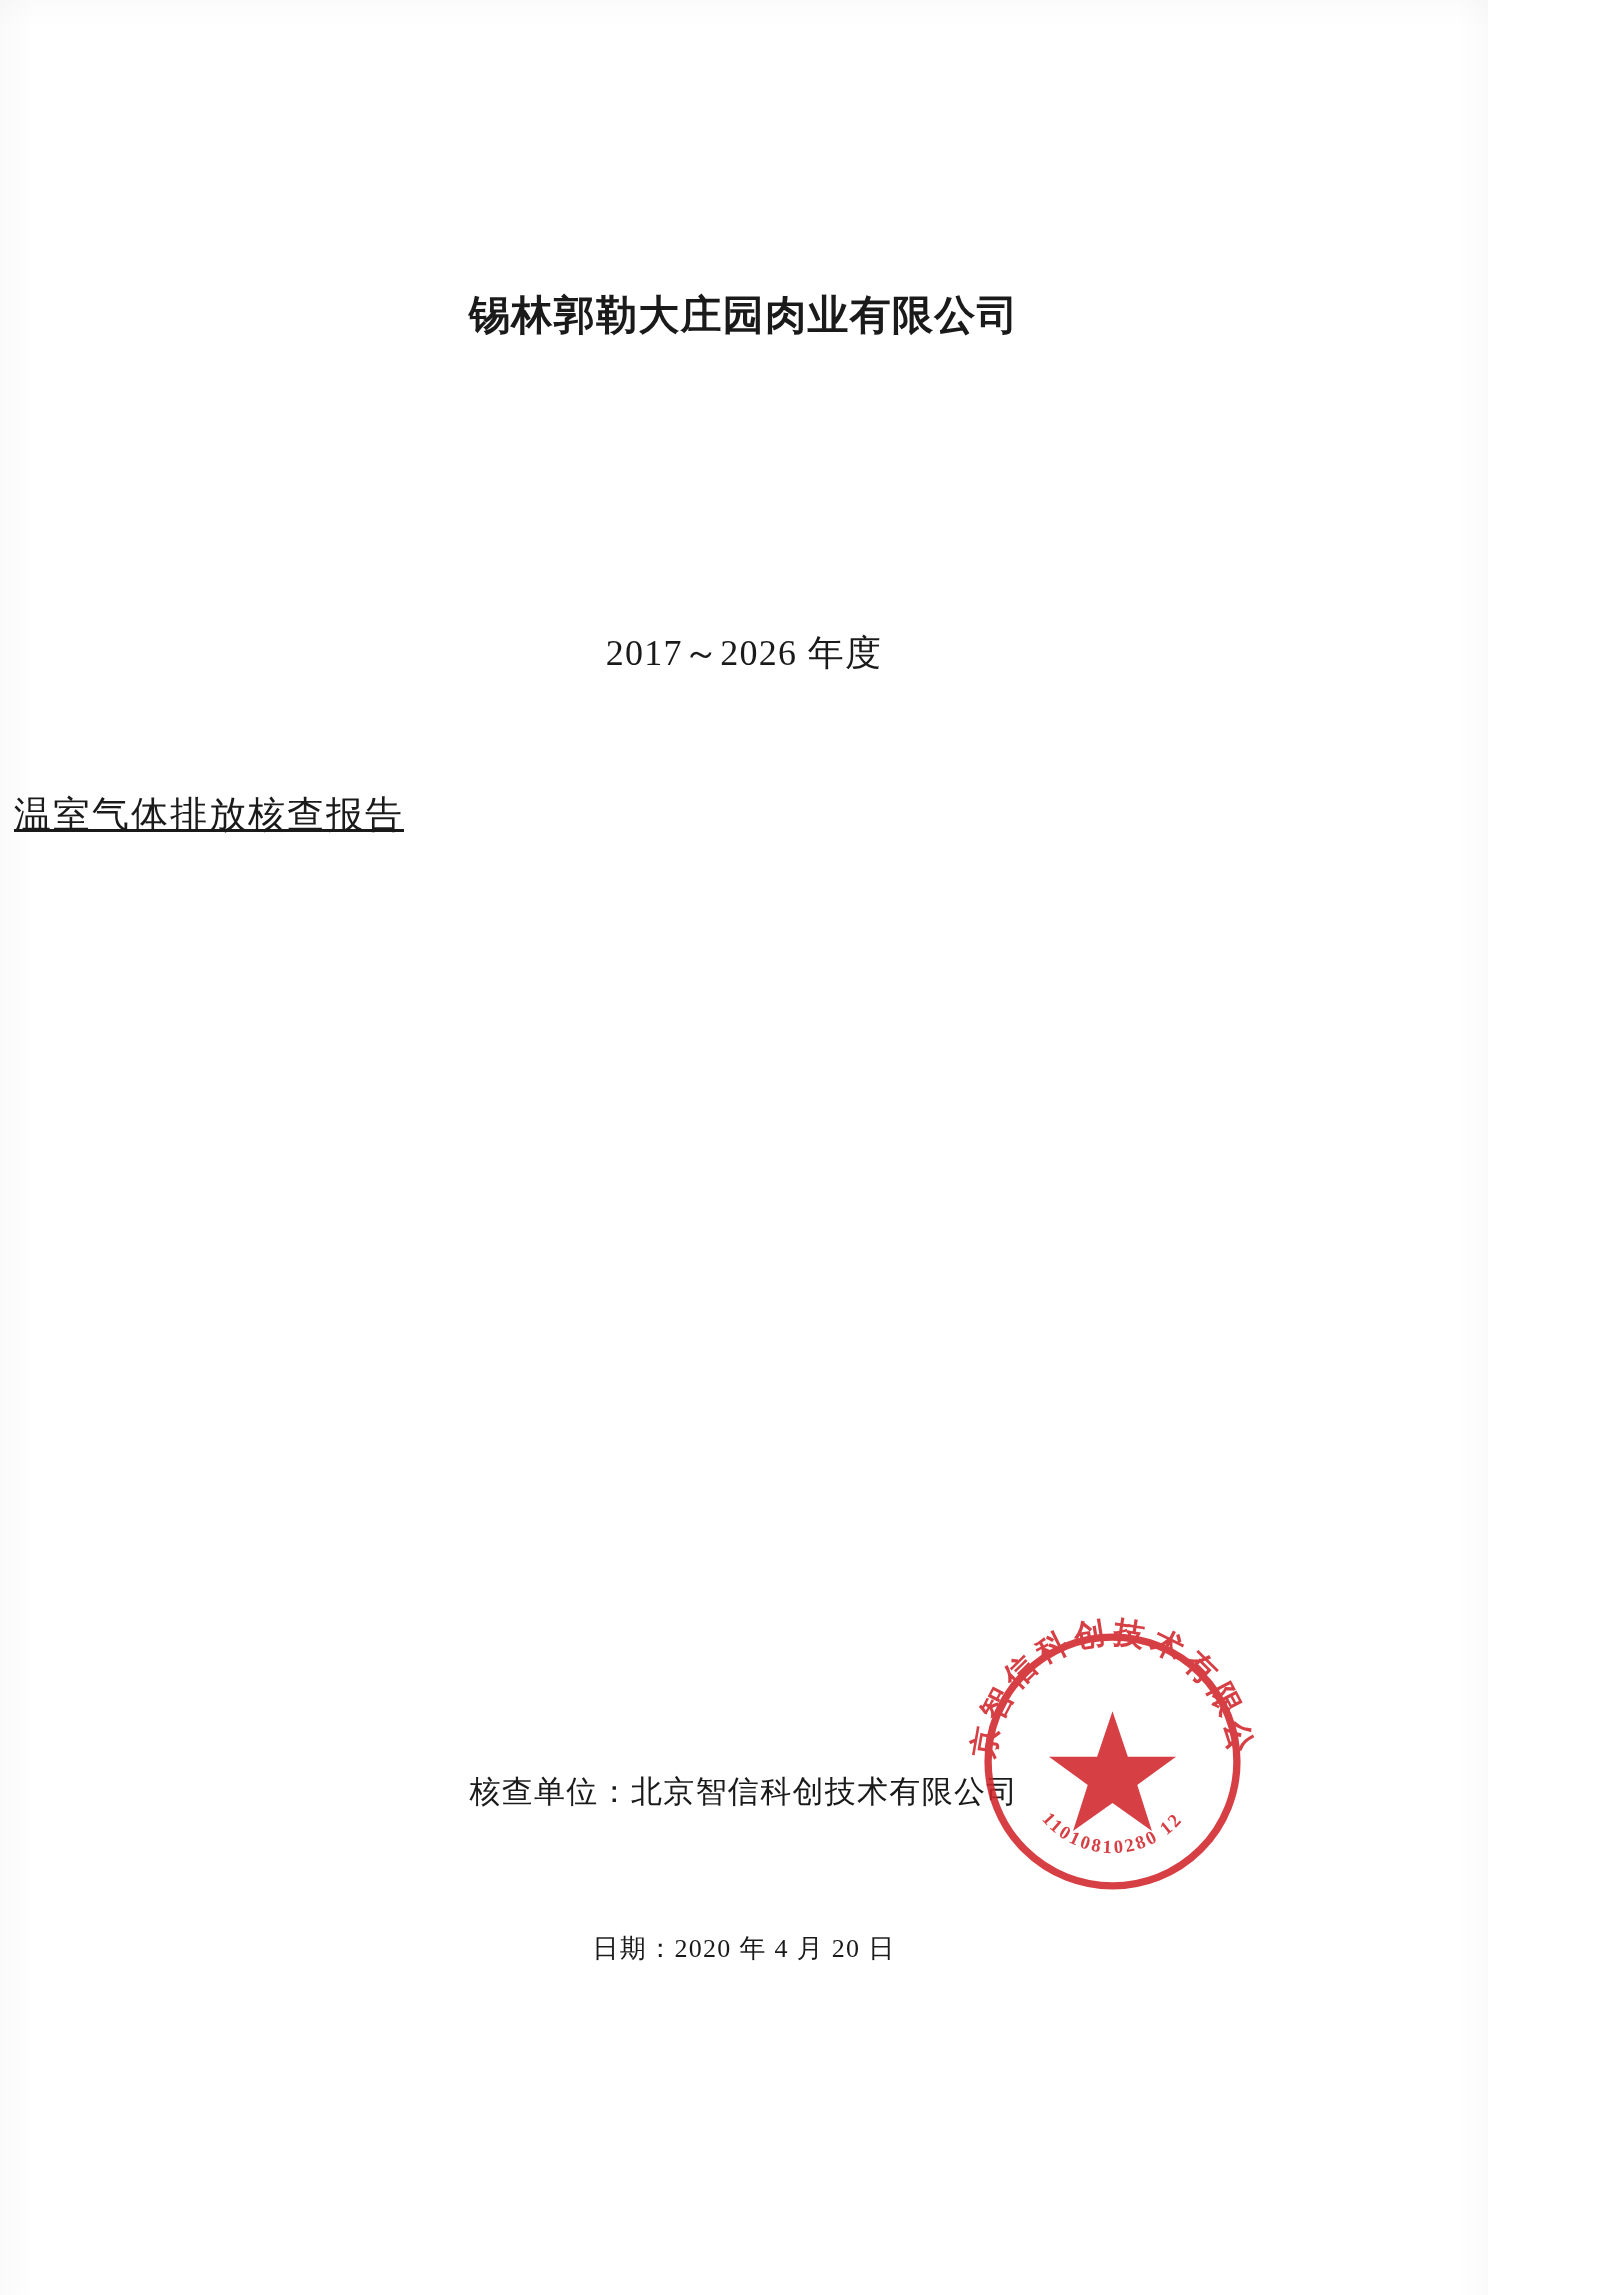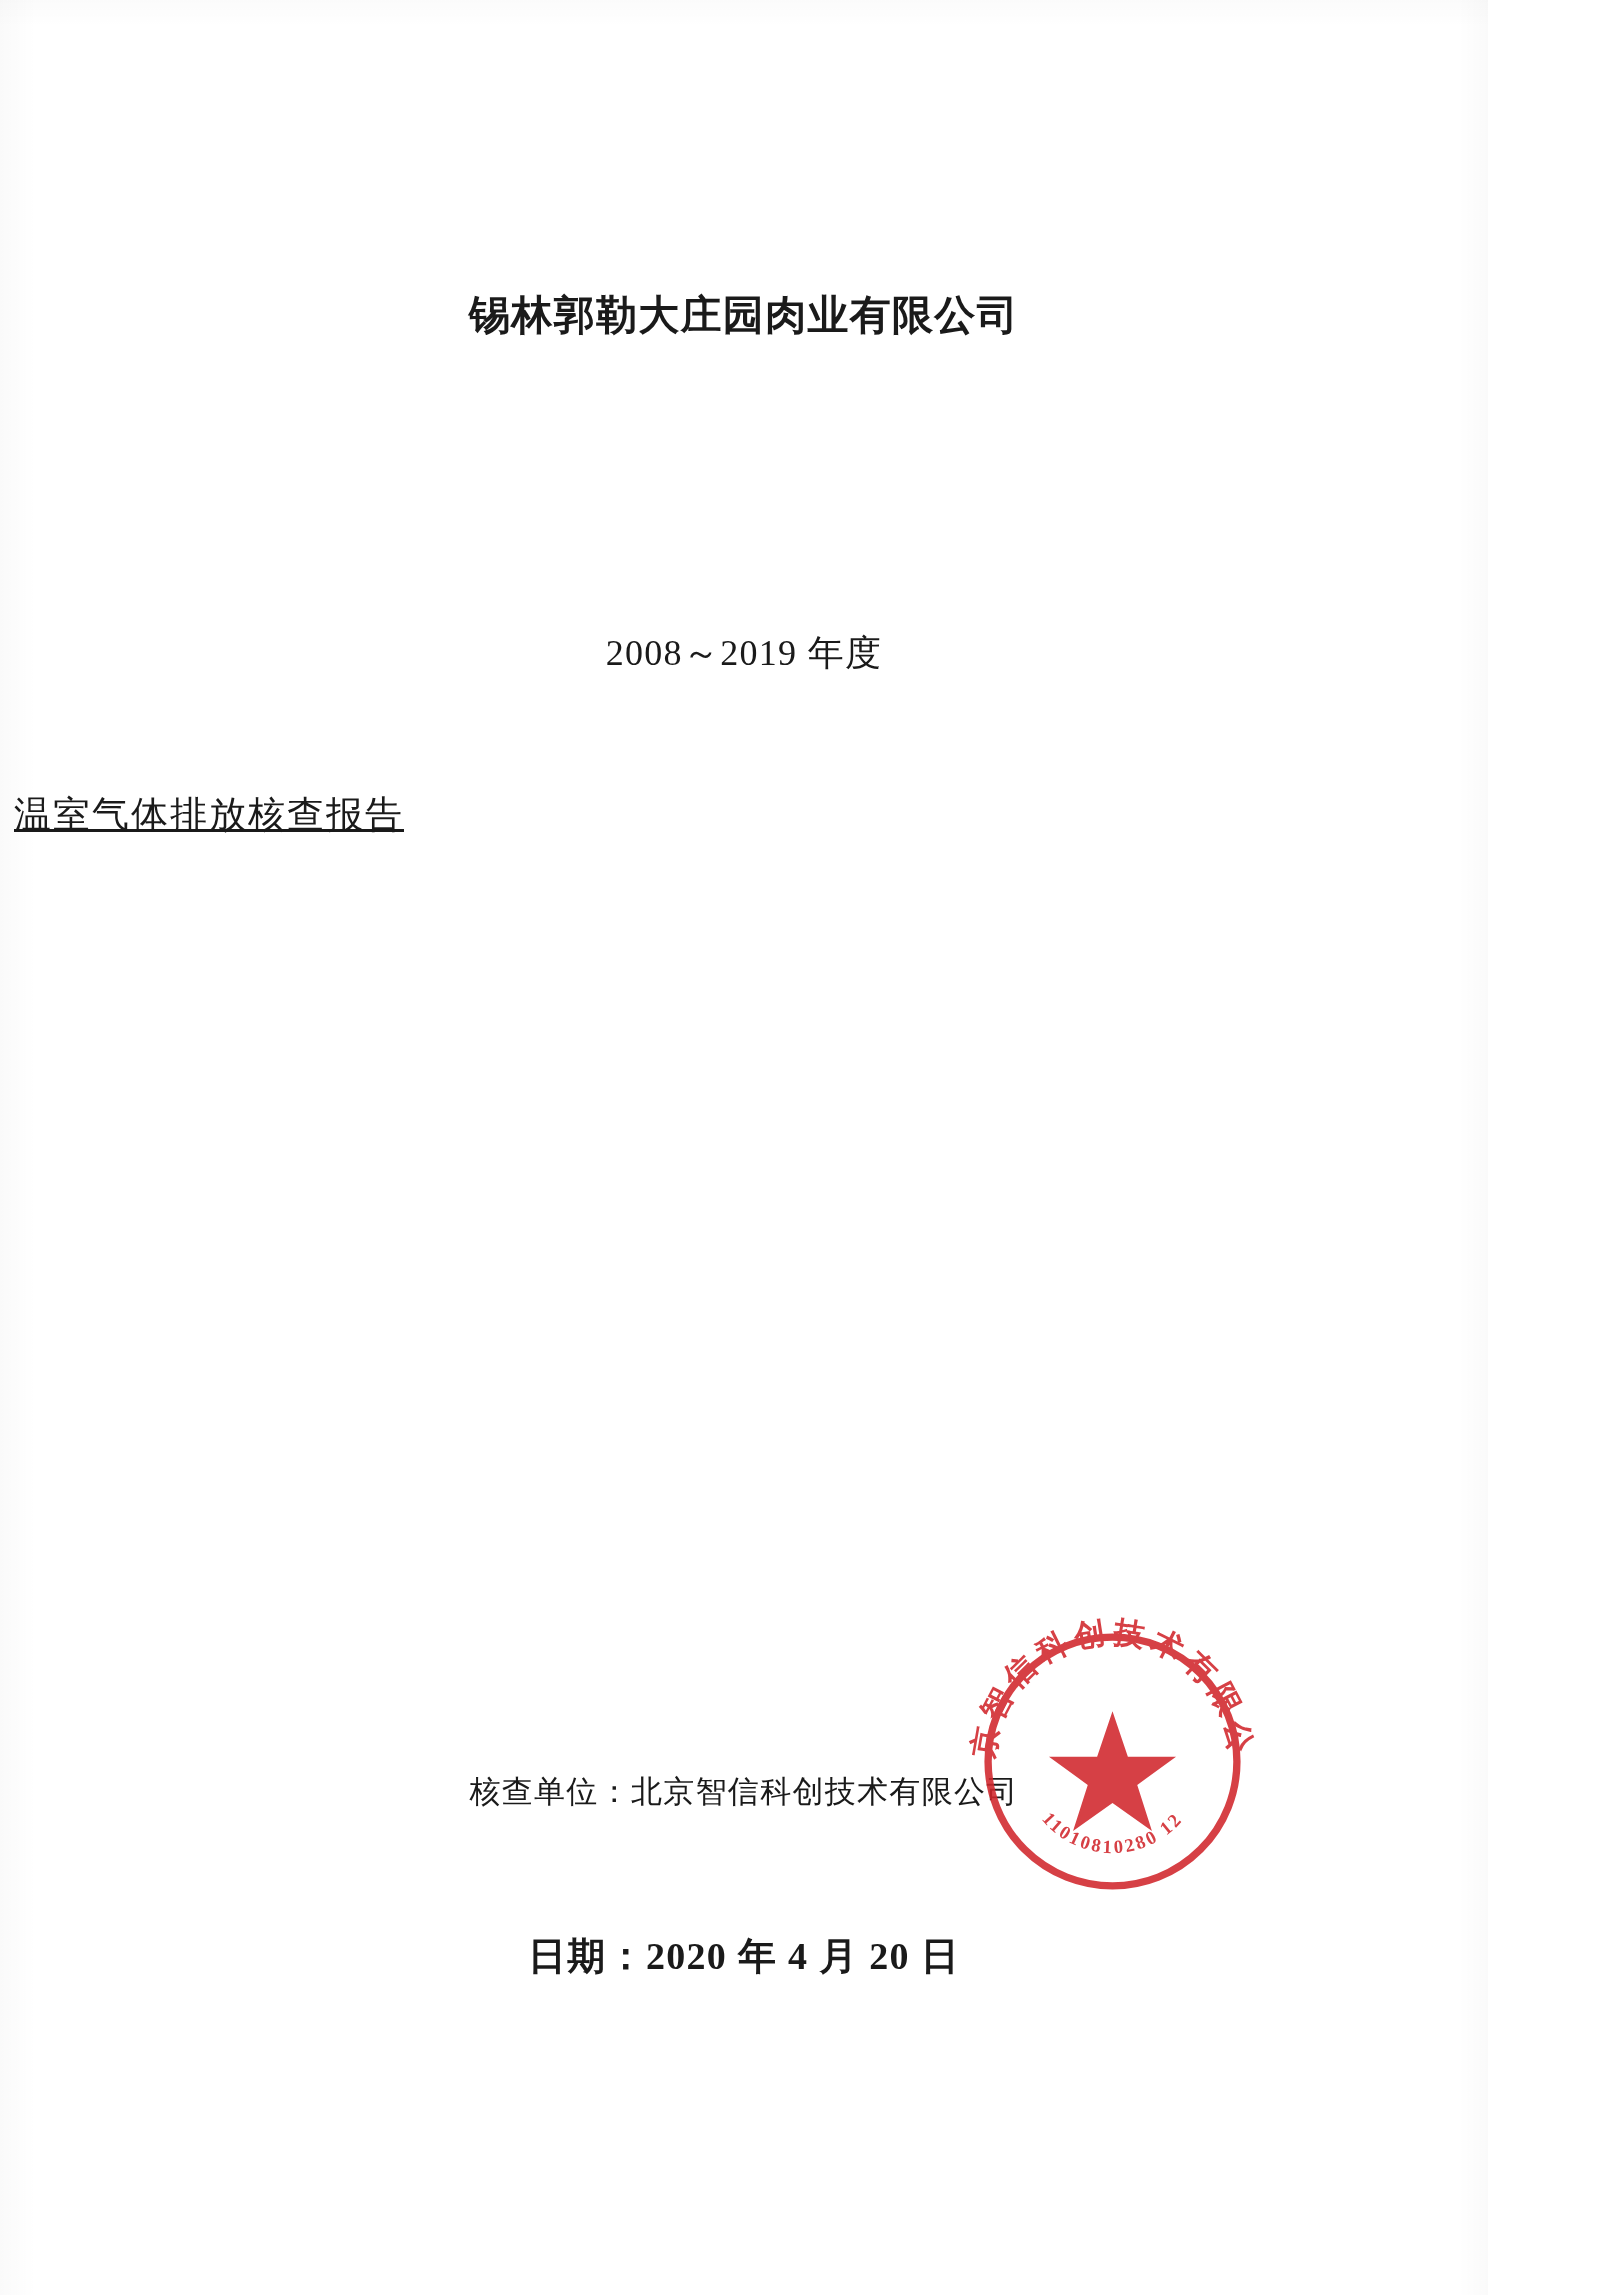--- a/index.html
+++ b/index.html
@@ -82,23 +82,22 @@
     font-size: 31px;
     letter-spacing: 1.3px;
   }
 
   .date-line {
     position: absolute;
     top: 1931px;
     left: 0;
     width: 100%;
     text-align: center;
-    font-size: 38px;
+    font-size: 26px;
     letter-spacing: 1.3px;
-    font-weight: bold;
   }
 
   
   .seal {
     position: absolute;
     left: 962px;
     top: 1611px;
     width: 301px;
     height: 301px;
     z-index: 5;
@@ -115,21 +114,21 @@
   }
 </style>
 </head>
 <body>
 
 <div class="page">
   <div class="content">
 
     <div class="company-title">锡林郭勒大庄园肉业有限公司</div>
 
-    <div class="report-period">2008～2019 年度</div>
+    <div class="report-period">2017～2026 年度</div>
 
     <div class="report-title">温室气体排放核查报告</div>
 
     <div class="verifier-line">核查单位：北京智信科创技术有限公司</div>
 
     <div class="date-line">日期：2020 年 4 月 20 日</div>
 
     <div class="seal">
       <svg viewBox="0 0 450 450" xmlns="http://www.w3.org/2000/svg">
         <defs>

